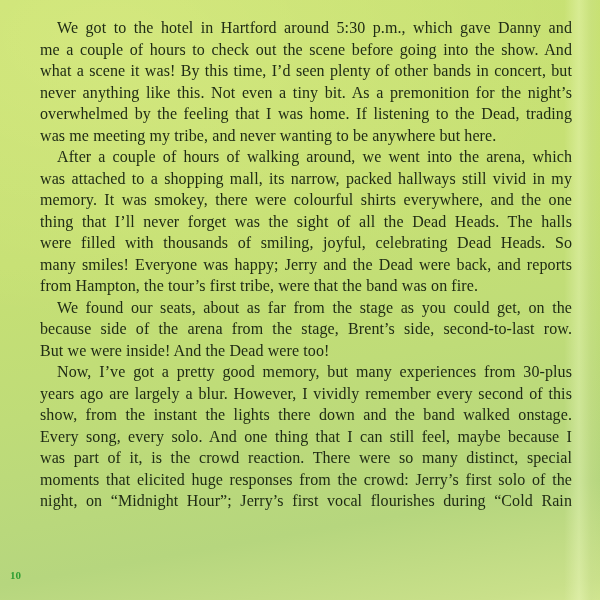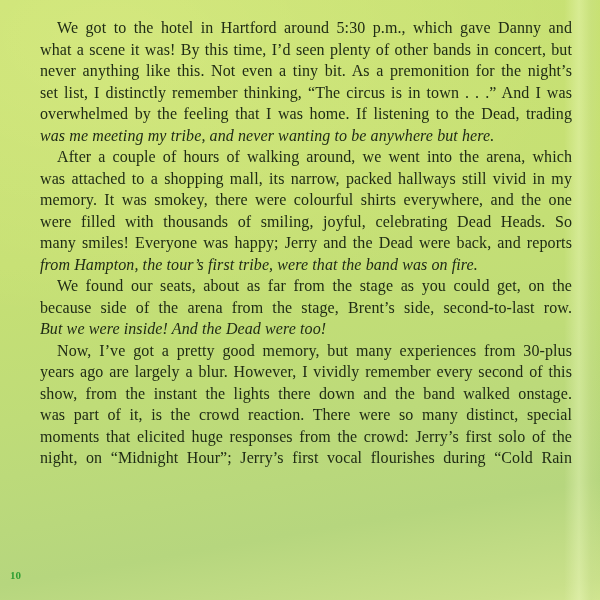--- a/index.html
+++ b/index.html
@@ -38,65 +38,66 @@
     white-space: normal;
     height: 21.5px;
     overflow: visible;
   }
   .line.indent {
     text-indent: 17px;
   }
   .line.no-just {
     text-align: left;
     text-align-last: left;
-    font-style: italic;
   }
   .page-number {
     position: absolute;
     left: 10px;
     top: 569px;
     font-size: 11px;
     font-weight: bold;
     color: #2f9e33;
   }
 </style>
 </head>
 <body>
 
 <div class="page">
   <div class="text-block">
 
     <div class="para">
       <div class="line indent">We got to the hotel in Hartford around 5:30 p.m., which gave Danny and</div>
+      <div class="line">me a couple of hours to check out the scene before going into the show. And</div>
       <div class="line">what a scene it was! By this time, I’d seen plenty of other bands in concert, but</div>
       <div class="line">never anything like this. Not even a tiny bit. As a premonition for the night’s</div>
-      <div class="line">set list, I distinctly remember thinking, “The circus is in town . . .” And I was</div>
       <div class="line">overwhelmed by the feeling that I was home. If listening to the Dead, trading</div>
       <div class="line no-just">was me meeting my tribe, and never wanting to be anywhere but here.</div>
     </div>
 
     <div class="para">
       <div class="line indent">After a couple of hours of walking around, we went into the arena, which</div>
       <div class="line">was attached to a shopping mall, its narrow, packed hallways still vivid in my</div>
       <div class="line">memory. It was smokey, there were colourful shirts everywhere, and the one</div>
+      <div class="line">thing that I’ll never forget was the sight of all the Dead Heads. The halls</div>
       <div class="line">were filled with thousands of smiling, joyful, celebrating Dead Heads. So</div>
       <div class="line">many smiles! Everyone was happy; Jerry and the Dead were back, and reports</div>
       <div class="line no-just">from Hampton, the tour’s first tribe, were that the band was on fire.</div>
     </div>
 
     <div class="para">
       <div class="line indent">We found our seats, about as far from the stage as you could get, on the</div>
       <div class="line">because side of the arena from the stage, Brent’s side, second-to-last row.</div>
       <div class="line no-just">But we were inside! And the Dead were too!</div>
     </div>
 
     <div class="para">
       <div class="line indent">Now, I’ve got a pretty good memory, but many experiences from 30-plus</div>
       <div class="line">years ago are largely a blur. However, I vividly remember every second of this</div>
       <div class="line">show, from the instant the lights there down and the band walked onstage.</div>
+      <div class="line">Every song, every solo. And one thing that I can still feel, maybe because I</div>
       <div class="line">was part of it, is the crowd reaction. There were so many distinct, special</div>
       <div class="line">moments that elicited huge responses from the crowd: Jerry’s first solo of the</div>
       <div class="line">night, on “Midnight Hour”; Jerry’s first vocal flourishes during “Cold Rain</div>
     </div>
 
   </div>
 
   <div class="page-number">10</div>
 </div>
 

